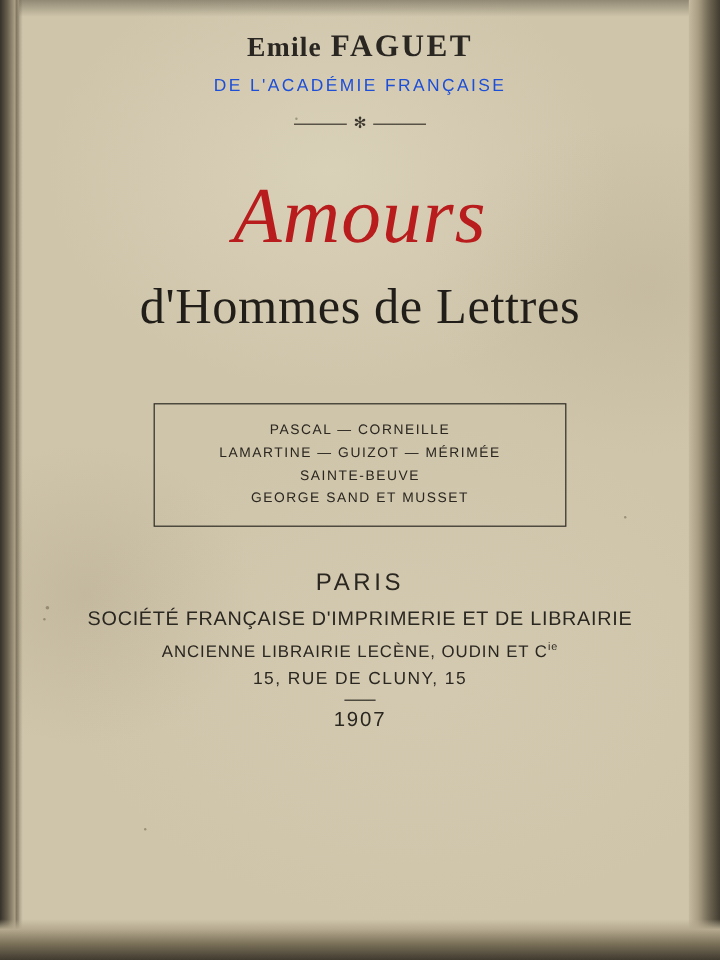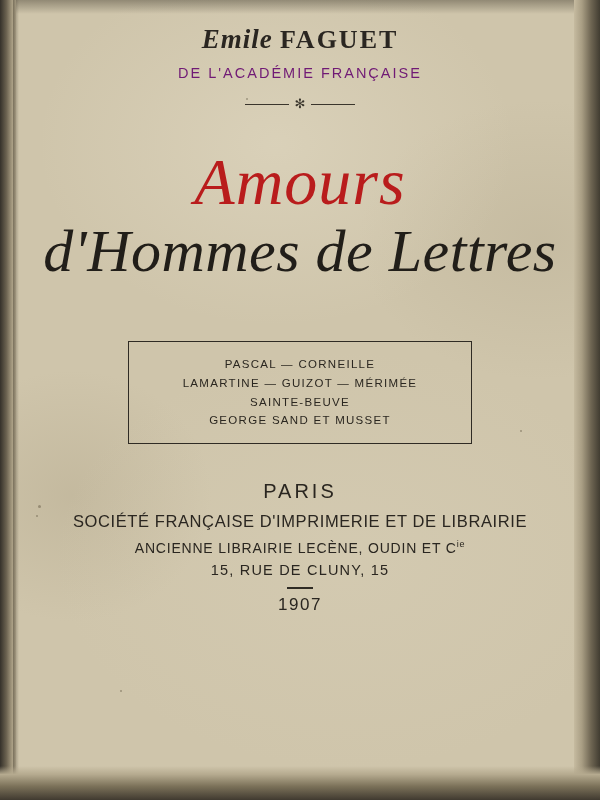--- a/index.html
+++ b/index.html
@@ -88,29 +88,29 @@
   }
 
   .author {
     margin-top: 24px;
     font-family: "Liberation Serif", serif;
     font-weight: bold;
     font-size: 25px;
     letter-spacing: 1px;
     color: #2a2621;
   }
-  .author .small { font-size: 27px; font-style: italic; }
+  .author .small { font-size: 23px; }
   .author .big { font-size: 26px; letter-spacing: 2px; }
 
   .academie {
     margin-top: 10px;
     font-family: "Liberation Sans", sans-serif;
     font-size: 14.5px;
     letter-spacing: 2.0px;
-    color: #701a75;
+    color: #1d4ed8;
   }
 
   .ornament {
     margin: 16px auto 0 auto;
     width: 110px;
     position: relative;
     height: 14px;
   }
   .ornament .line {
     position: absolute;
@@ -134,24 +134,23 @@
   .title-1 {
     margin-top: 36px;
     font-family: "Liberation Serif", serif;
     font-style: italic;
     font-size: 66px;
     line-height: 1.05;
     letter-spacing: 1px;
     color: #b91c1c;
   }
   .title-2 {
-    margin-top: 4px;
-    font-family: "Liberation Serif", serif;
-    font-style: italic;
-    font-size: 60px;
+    margin-top: 19px;
+    font-family: "Liberation Serif", serif;
+    font-size: 42px;
     line-height: 1.05;
     letter-spacing: 0.5px;
     color: #211e19;
   }
 
   .names-box {
     margin: 58px auto 0 auto;
     width: 330px;
     border: 1.6px solid #2f2b24;
     padding: 13px 6px 13px 6px;

